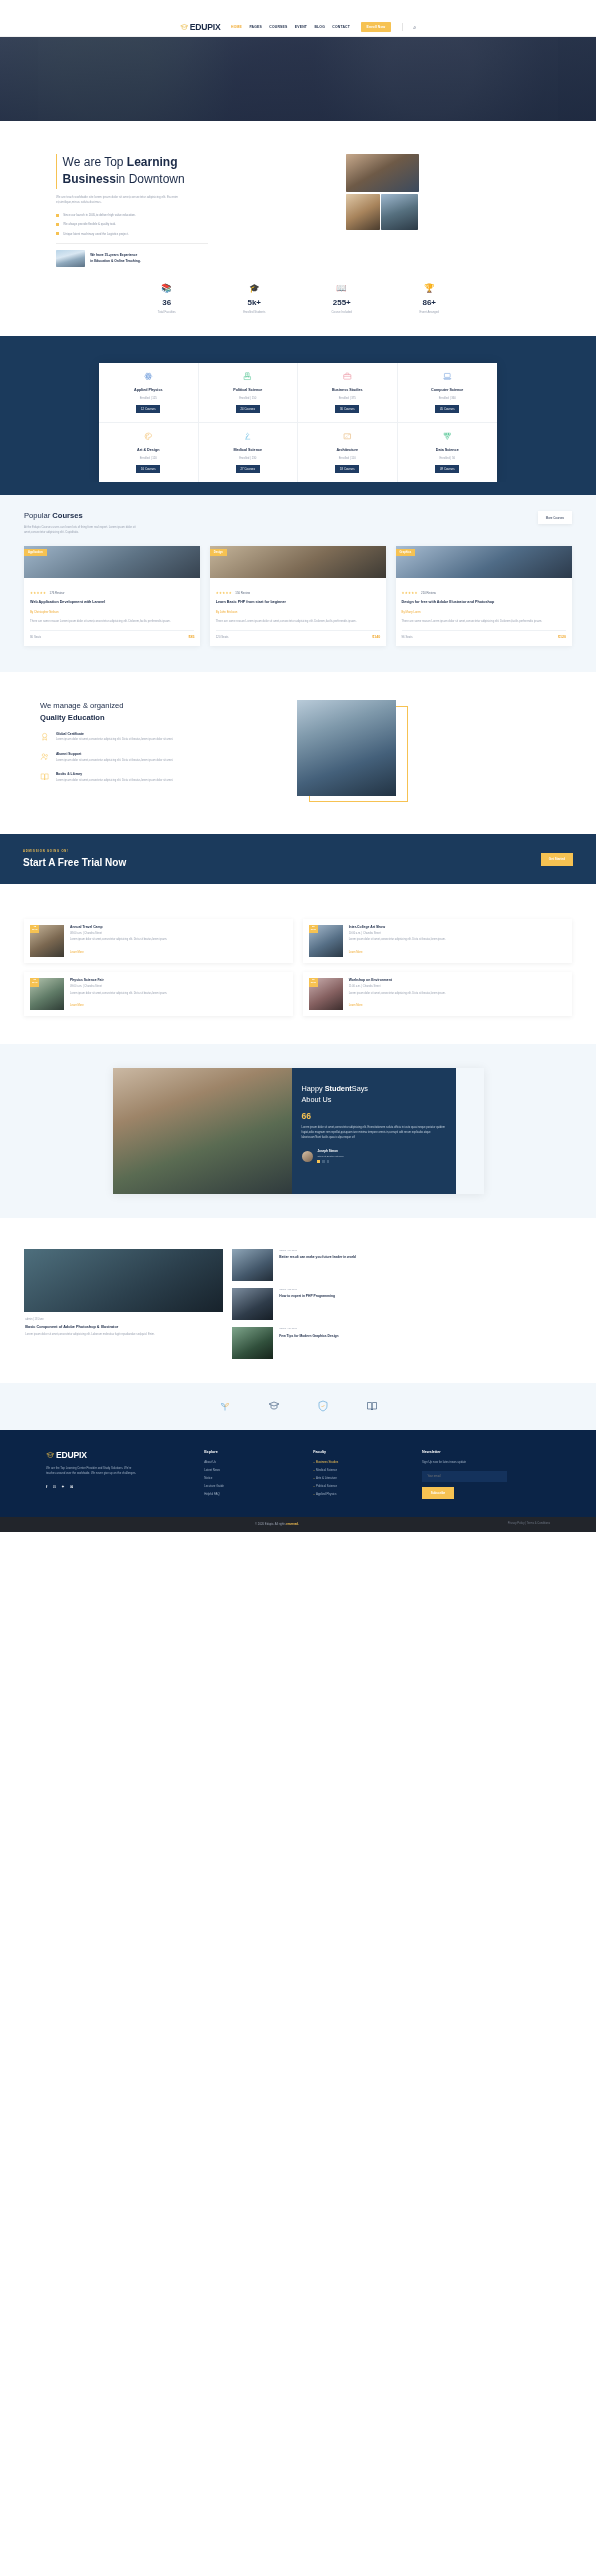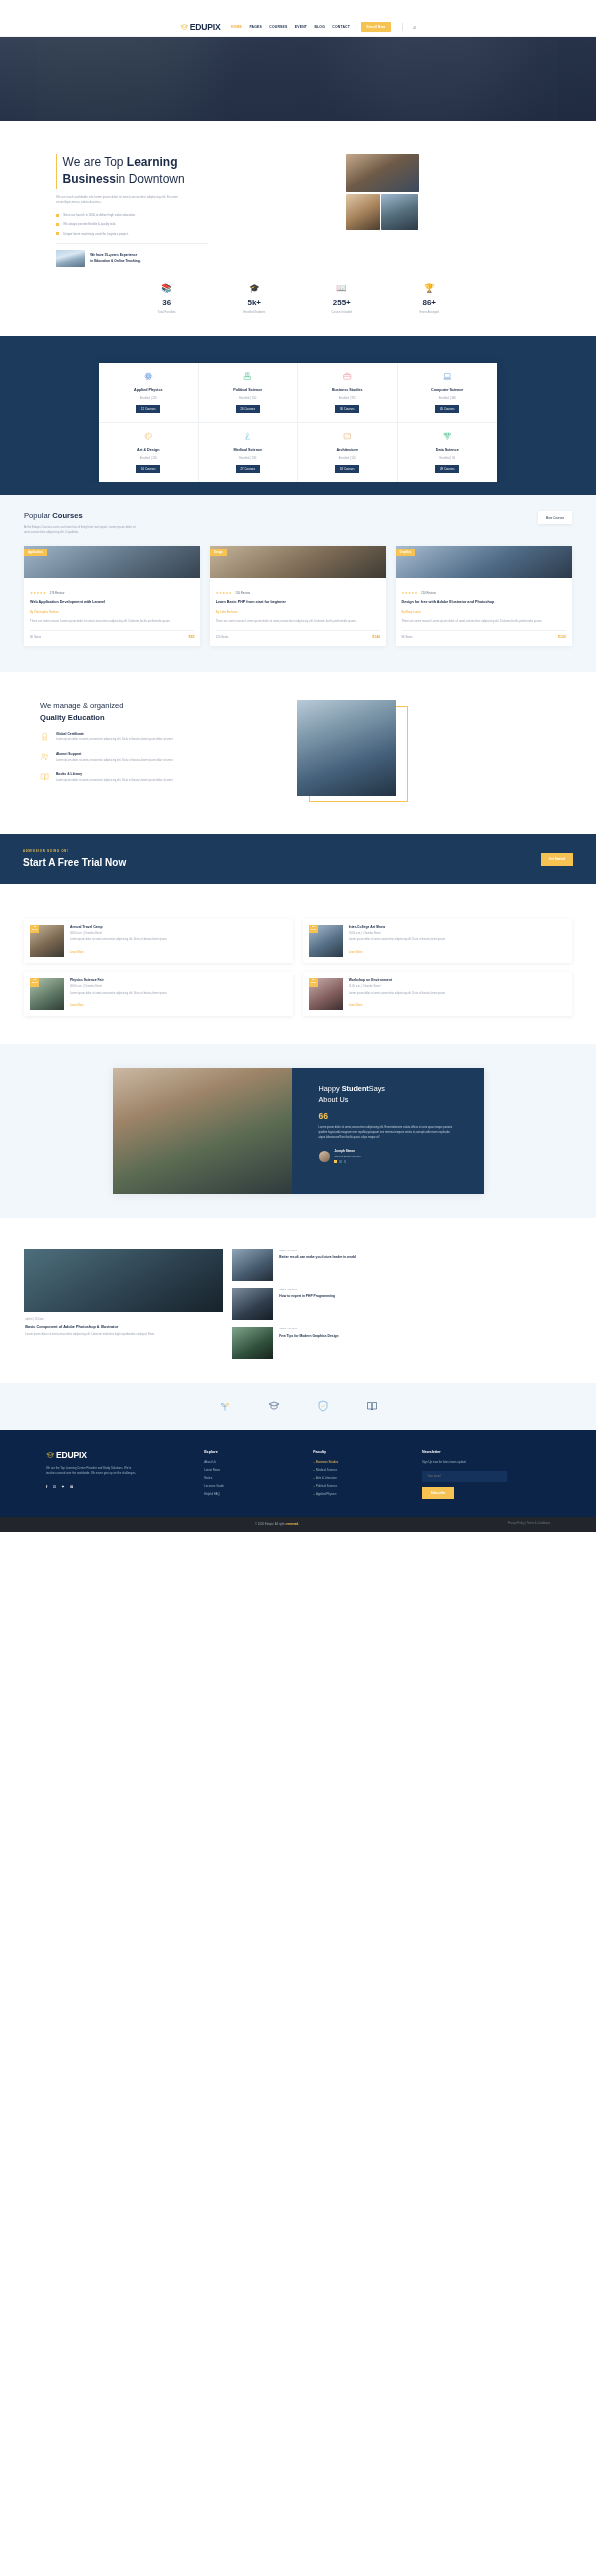--- a/index.html
+++ b/index.html
@@ -169,21 +169,21 @@
   .ev h4 { font-size:3.4px; font-weight:bold; color:#1b2a47; }
   .ev .meta { font-size:2.6px; color:#9aa2b1; margin-top:3.3px; }
   .ev .d { font-size:2.6px; line-height:1.75; color:#9aa2b1; margin-top:3.3px; }
   .ev .rm { font-size:2.7px; color:#f0a92e; margin-top:4px; display:inline-block; }
 
   
   .testi { background:#f2f7fb; padding:24px 0; }
   .testi-in { display:flex; width:371px; margin:0 auto; box-shadow:0 1.3px 9.3px rgba(0,0,0,.08); }
   .testi .pic { width:179px; height:126px;
     background:linear-gradient(160deg,#cbb9a4 0%,#9d8468 30%,#5a6b52 60%,#2f3a3d 100%); }
-  .testi .box { width:192px; background:#1b3a5c; padding:16px 27px; color:#fff; }
+  .testi .box { width:164px; background:#1b3a5c; padding:16px 10px; color:#fff; }
   .testi .box h3 { font-size:7.3px; font-weight:400; line-height:1.45; }
   .testi .box h3 b { font-weight:bold; }
   .testi .quote { font-size:8.6px; color:#f6c252; font-weight:bold; margin-top:6.6px; line-height:1; }
   .testi .box p { font-size:2.7px; line-height:1.85; color:#c3d0dd; margin-top:4.6px; }
   .testi .person { display:flex; gap:4.6px; align-items:center; margin-top:9.3px; }
   .testi .av { width:11.3px; height:11.3px; border-radius:50%; flex:none;
     background:linear-gradient(145deg,#d9c3a8,#7b6450); }
   .testi .pn { font-size:3px; font-weight:bold; }
   .testi .pr { font-size:2.5px; color:#aebccb; margin-top:1.3px; }
   .testi .dots { display:flex; gap:2px; margin-top:2.7px; }

